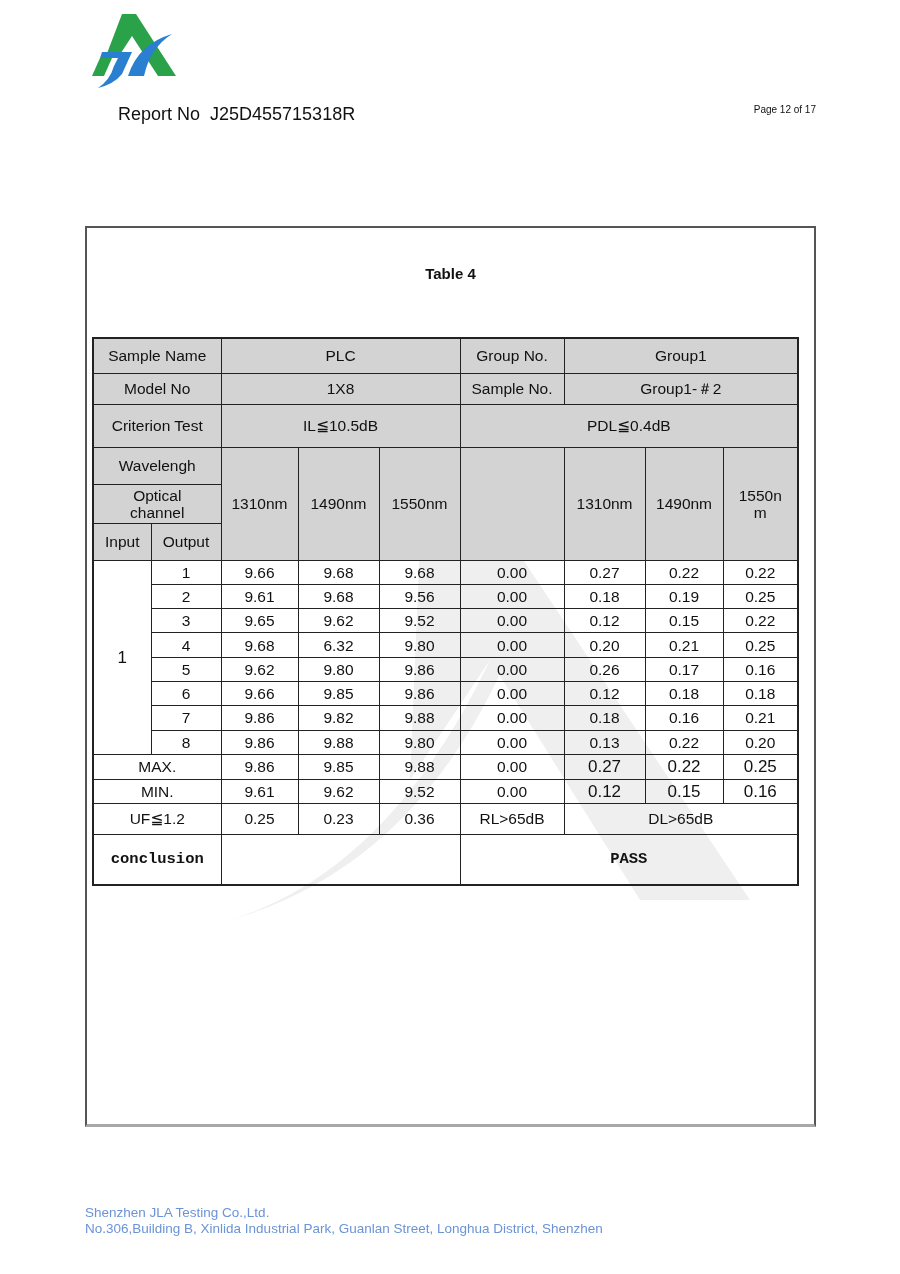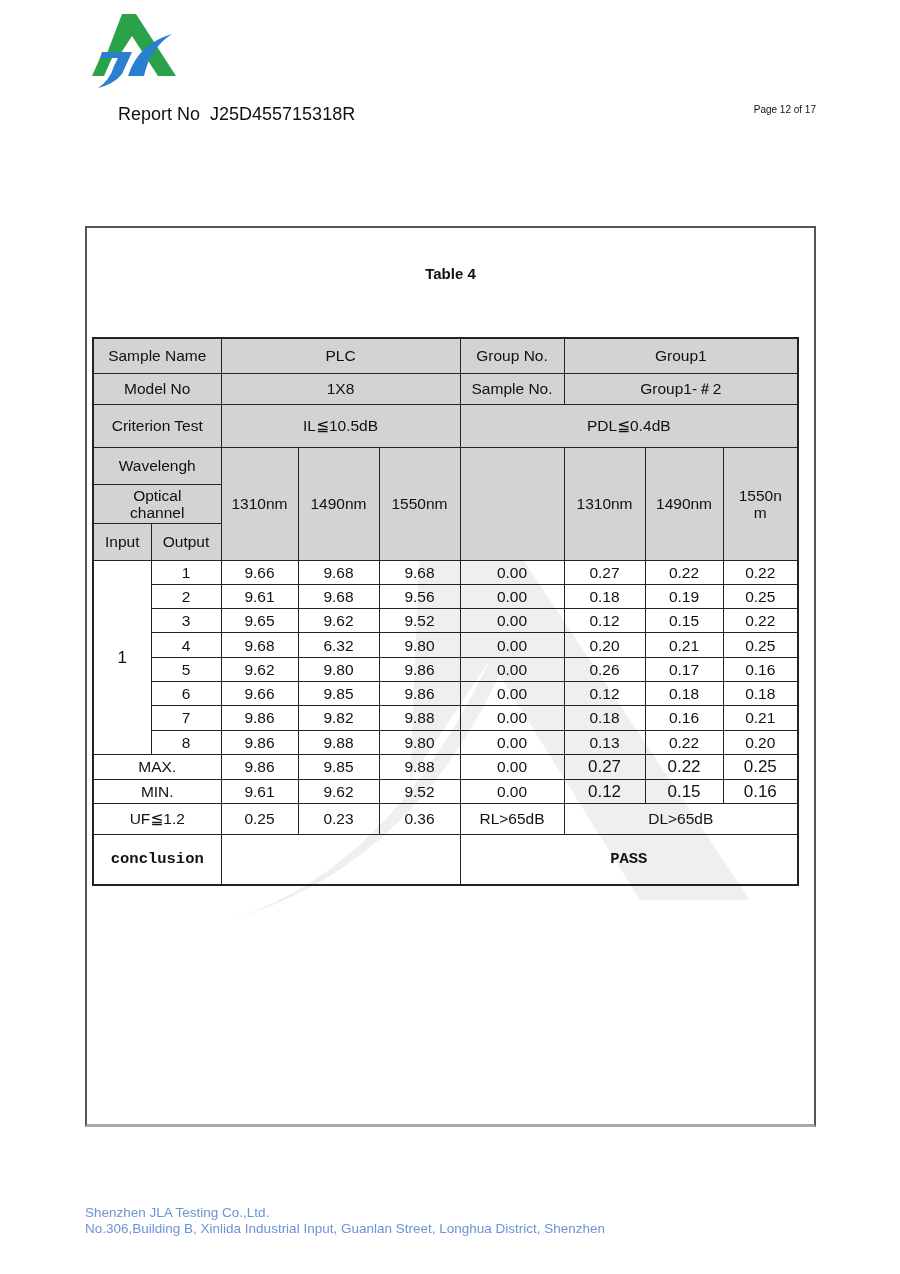--- a/index.html
+++ b/index.html
@@ -214,14 +214,14 @@
   <tr style="height:51px">
     <td colspan="2" class="bold">conclusion</td>
     <td colspan="3"></td>
     <td colspan="4" class="bold">PASS</td>
   </tr>
 </tbody>
   </table>
 
 <div id="footer" class="abs">
   <div>Shenzhen JLA Testing Co.,Ltd.</div>
-  <div>No.306,Building B, Xinlida Industrial Input, Guanlan Street, Longhua District, Shenzhen</div>
+  <div>No.306,Building B, Xinlida Industrial Park, Guanlan Street, Longhua District, Shenzhen</div>
 </div>
 
 </body></html>

